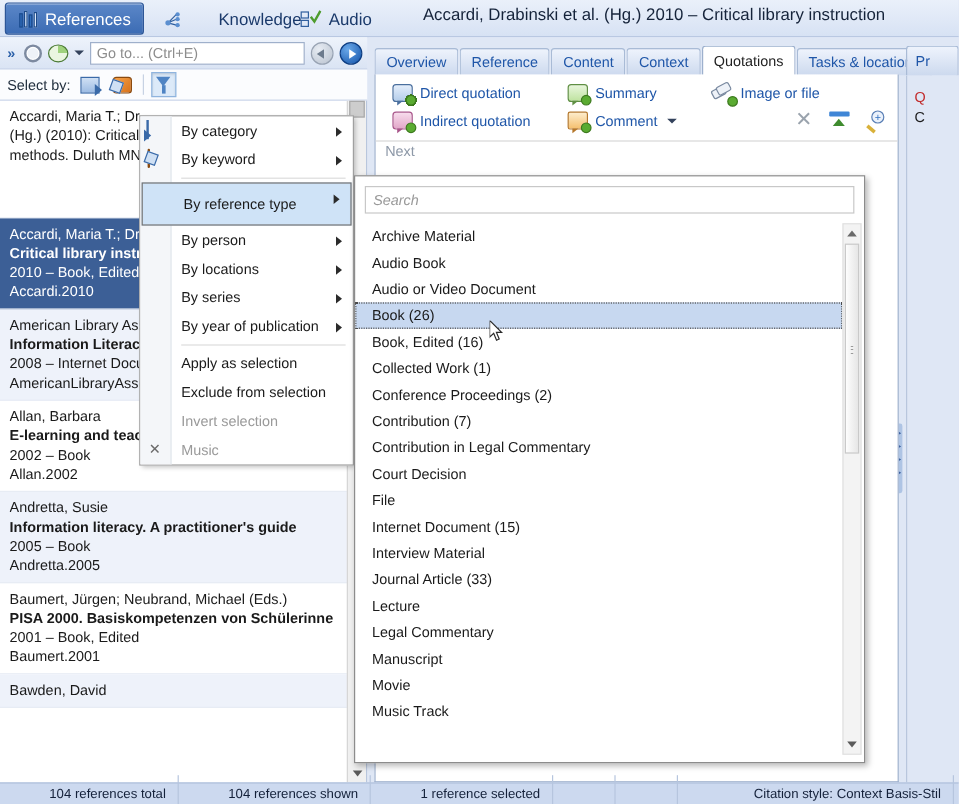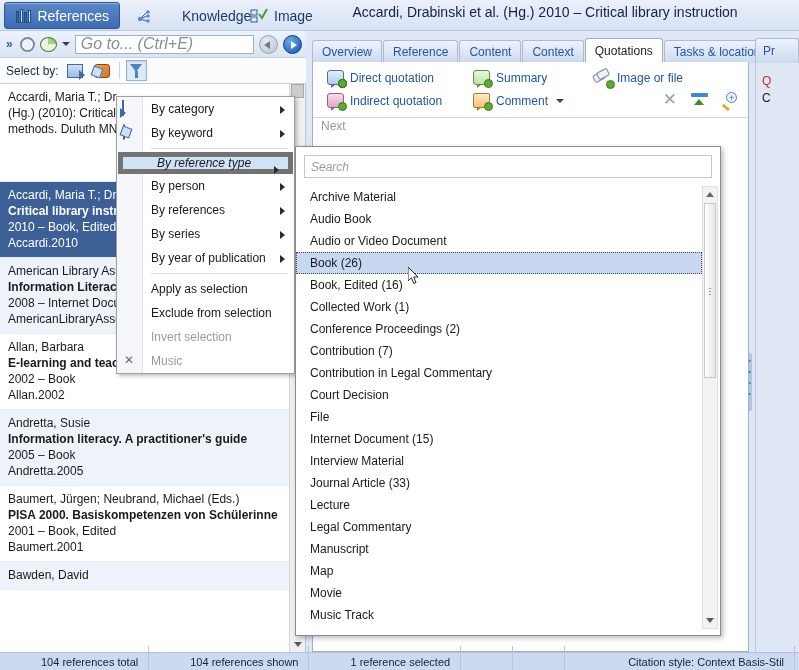--- a/index.html
+++ b/index.html
@@ -63,21 +63,21 @@
     border: 2px solid #7d8aa0; background: #eef2f8;
     box-shadow: 0 0 0 1px #ffffff inset;
   }
   .histo { width: 17px; height: 15px; position: relative; }
   .histo .dial { position:absolute; inset:0; border:1.5px solid #4a7a33; border-radius:50%;
                  background: conic-gradient(#9fd27d 0 25%, #eaf6e0 25% 100%); }
   .caret-dn { width:0;height:0;border-left:4px solid transparent;border-right:4px solid transparent;border-top:4px solid #33425c; }
   .goto {
     flex: 1; height: 19px; background: #fff; border: 1px solid #9fb0cb;
     display: flex; align-items: center; padding: 0 5px;
-    font-style: italic; color: #8d8d8d; font-size: 16px;
+    color: #8d8d8d; font-size: 12px;
   }
   .navcirc { width: 19px; height: 19px; border-radius: 50%; }
   .navcirc.back { background: radial-gradient(circle at 35% 30%, #e7ecf3, #b9c2cf); border:1px solid #98a3b3; position:relative; }
   .navcirc.fwd  { background: radial-gradient(circle at 35% 30%, #6aa9ea, #1352a8); border:1px solid #0d3d82; position:relative; }
   .navcirc::after{
     content:''; position:absolute; left:5px; top:5px;
     width:0;height:0;border-top:4px solid transparent;border-bottom:4px solid transparent;
   }
   .navcirc.back::after{ border-right:6px solid #6d7b8d; left:4px; }
   .navcirc.fwd::after { border-left:6px solid #ffffff; left:7px; }
@@ -200,21 +200,21 @@
     background: #ffffff; border: 1px solid #a0a0a0; box-shadow: 2px 2px 4px rgba(0,0,0,.25);
     z-index: 40;
   }
   .ctxmenu .gutter { position:absolute; left:0; top:0; bottom:0; width:26px; background:#f4f6f9; border-right:1px solid #e2e6ec; }
   .mi {
     position: relative; height: 24px; display: flex; align-items: center;
     padding-left: 34px; font-size: 12px; color: #1a1a1a; cursor: default;
   }
   .mi .arrow { position:absolute; right:9px; top:9px; width:0;height:0;
     border-top:4px solid transparent;border-bottom:4px solid transparent;border-left:5px solid #2b2b2b; }
-  .mi.hl { background:#cfe3f7; border:5px solid #737373; margin:0 1px; height:22px;font-style:italic; }
+  .mi.hl { background:#cfe3f7; border:1px solid #737373; margin:0 1px; height:36px; }
   .mi.disabled { color:#9a9a9a; }
   .mi .micon { position:absolute; left:4px; top:4px; width:18px; height:16px; }
   .mi .xmark { position:absolute; left:7px; top:5px; color:#6a6a6a; font-size:12px; line-height:12px; }
   .ctxsep { height:1px; background:#dcdcdc; margin: 3px 6px 3px 34px; }
 
   
   .submenu {
     position: absolute; left: 295px; top: 146px; width: 426px; height: 490px;
     background: #ffffff; border: 1px solid #8c8c8c; box-shadow: 2px 2px 5px rgba(0,0,0,.28);
     z-index: 50;
@@ -279,21 +279,21 @@
       <span>Knowledge</span>
     </div>
     <div class="modtab" style="left:240px;">
       <span class="glyph">
         <svg width="18" height="16" viewBox="0 0 18 16">
           <rect x="1" y="2" width="6" height="5" fill="none" stroke="#2f5e9e"></rect>
           <rect x="1" y="9" width="6" height="5" fill="none" stroke="#2f5e9e"></rect>
           <path d="M9 6 L12 10 L17 1" stroke="#4e9c2e" stroke-width="2" fill="none"></path>
           </svg>
       </span>
-      <span>Image</span>
+      <span>Audio</span>
     </div>
   </div>
 
   <div class="doc-title">Accardi, Drabinski et al. (Hg.) 2010 – Critical library instruction</div>
 
   <div class="leftpane">
 
     <div class="navbar">
       <span class="chev">»</span>
       <span class="gear"></span>
@@ -594,21 +594,21 @@
       <span>By reference type</span>
       <span class="arrow"></span>
     </div>
 
     <div class="mi">
       <span>By person</span>
       <span class="arrow"></span>
     </div>
 
     <div class="mi">
-      <span>By references</span>
+      <span>By locations</span>
       <span class="arrow"></span>
     </div>
 
     <div class="mi">
       <span>By series</span>
       <span class="arrow"></span>
     </div>
 
     <div class="mi">
       <span>By year of publication</span>
@@ -681,23 +681,20 @@
           <span>Journal Article (33)</span>
         </div>
       <div class="typeitem">
           <span>Lecture</span>
         </div>
       <div class="typeitem">
           <span>Legal Commentary</span>
         </div>
       <div class="typeitem">
           <span>Manuscript</span>
-        </div>
-      <div class="typeitem">
-          <span>Map</span>
         </div>
       <div class="typeitem">
           <span>Movie</span>
         </div>
       <div class="typeitem">
           <span>Music Track</span>
         </div>
     </div>
 
     <div class="subscroll">

